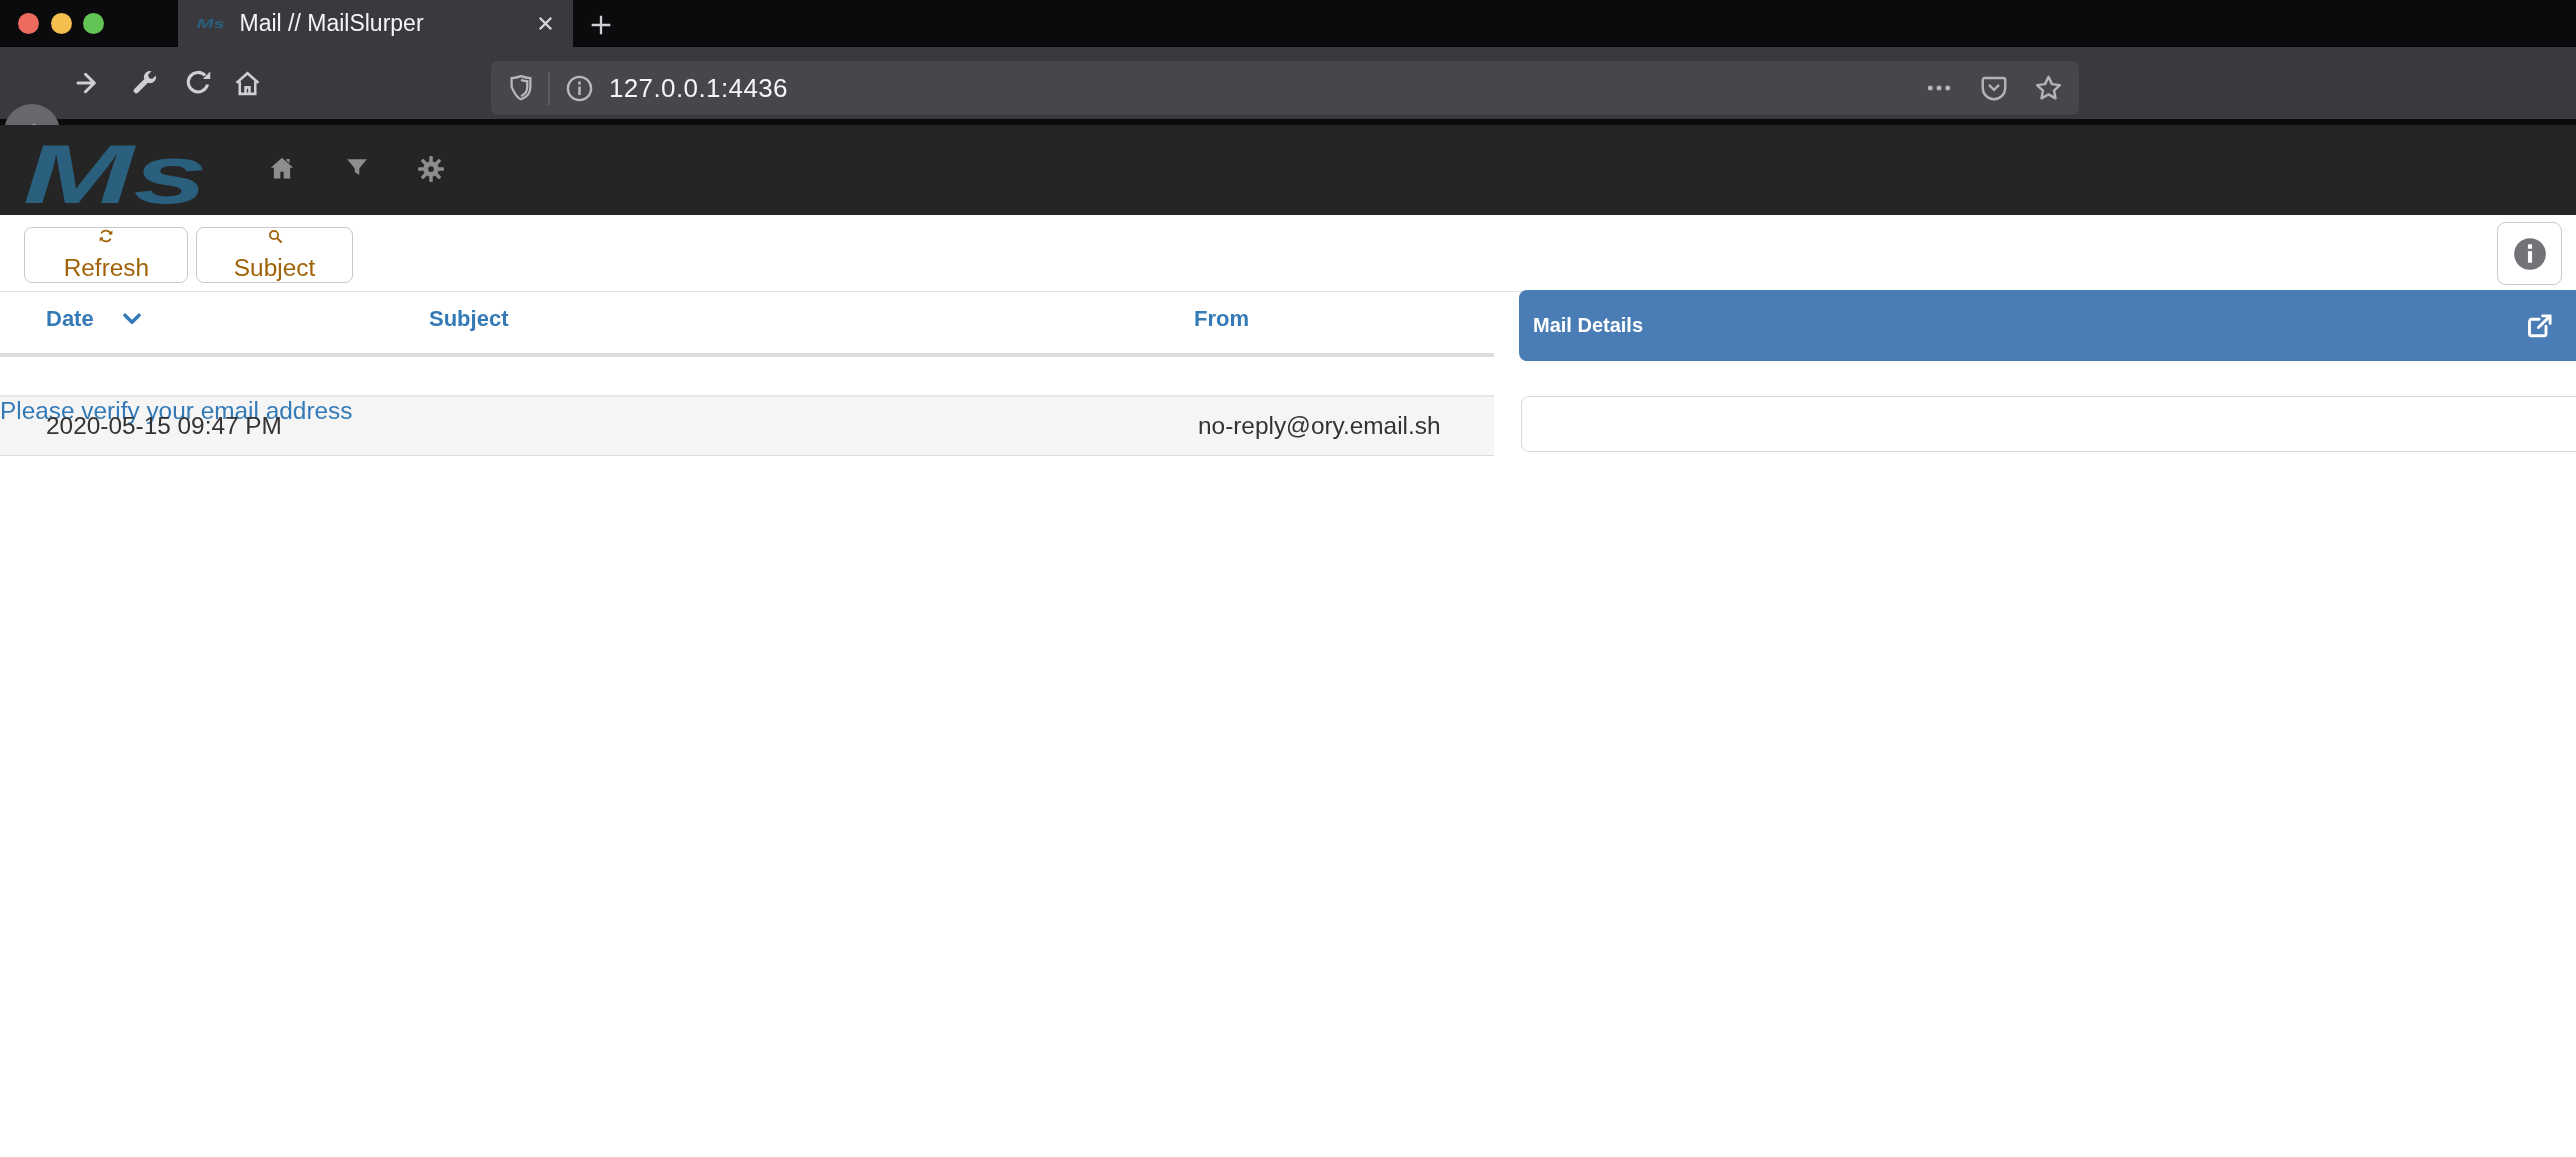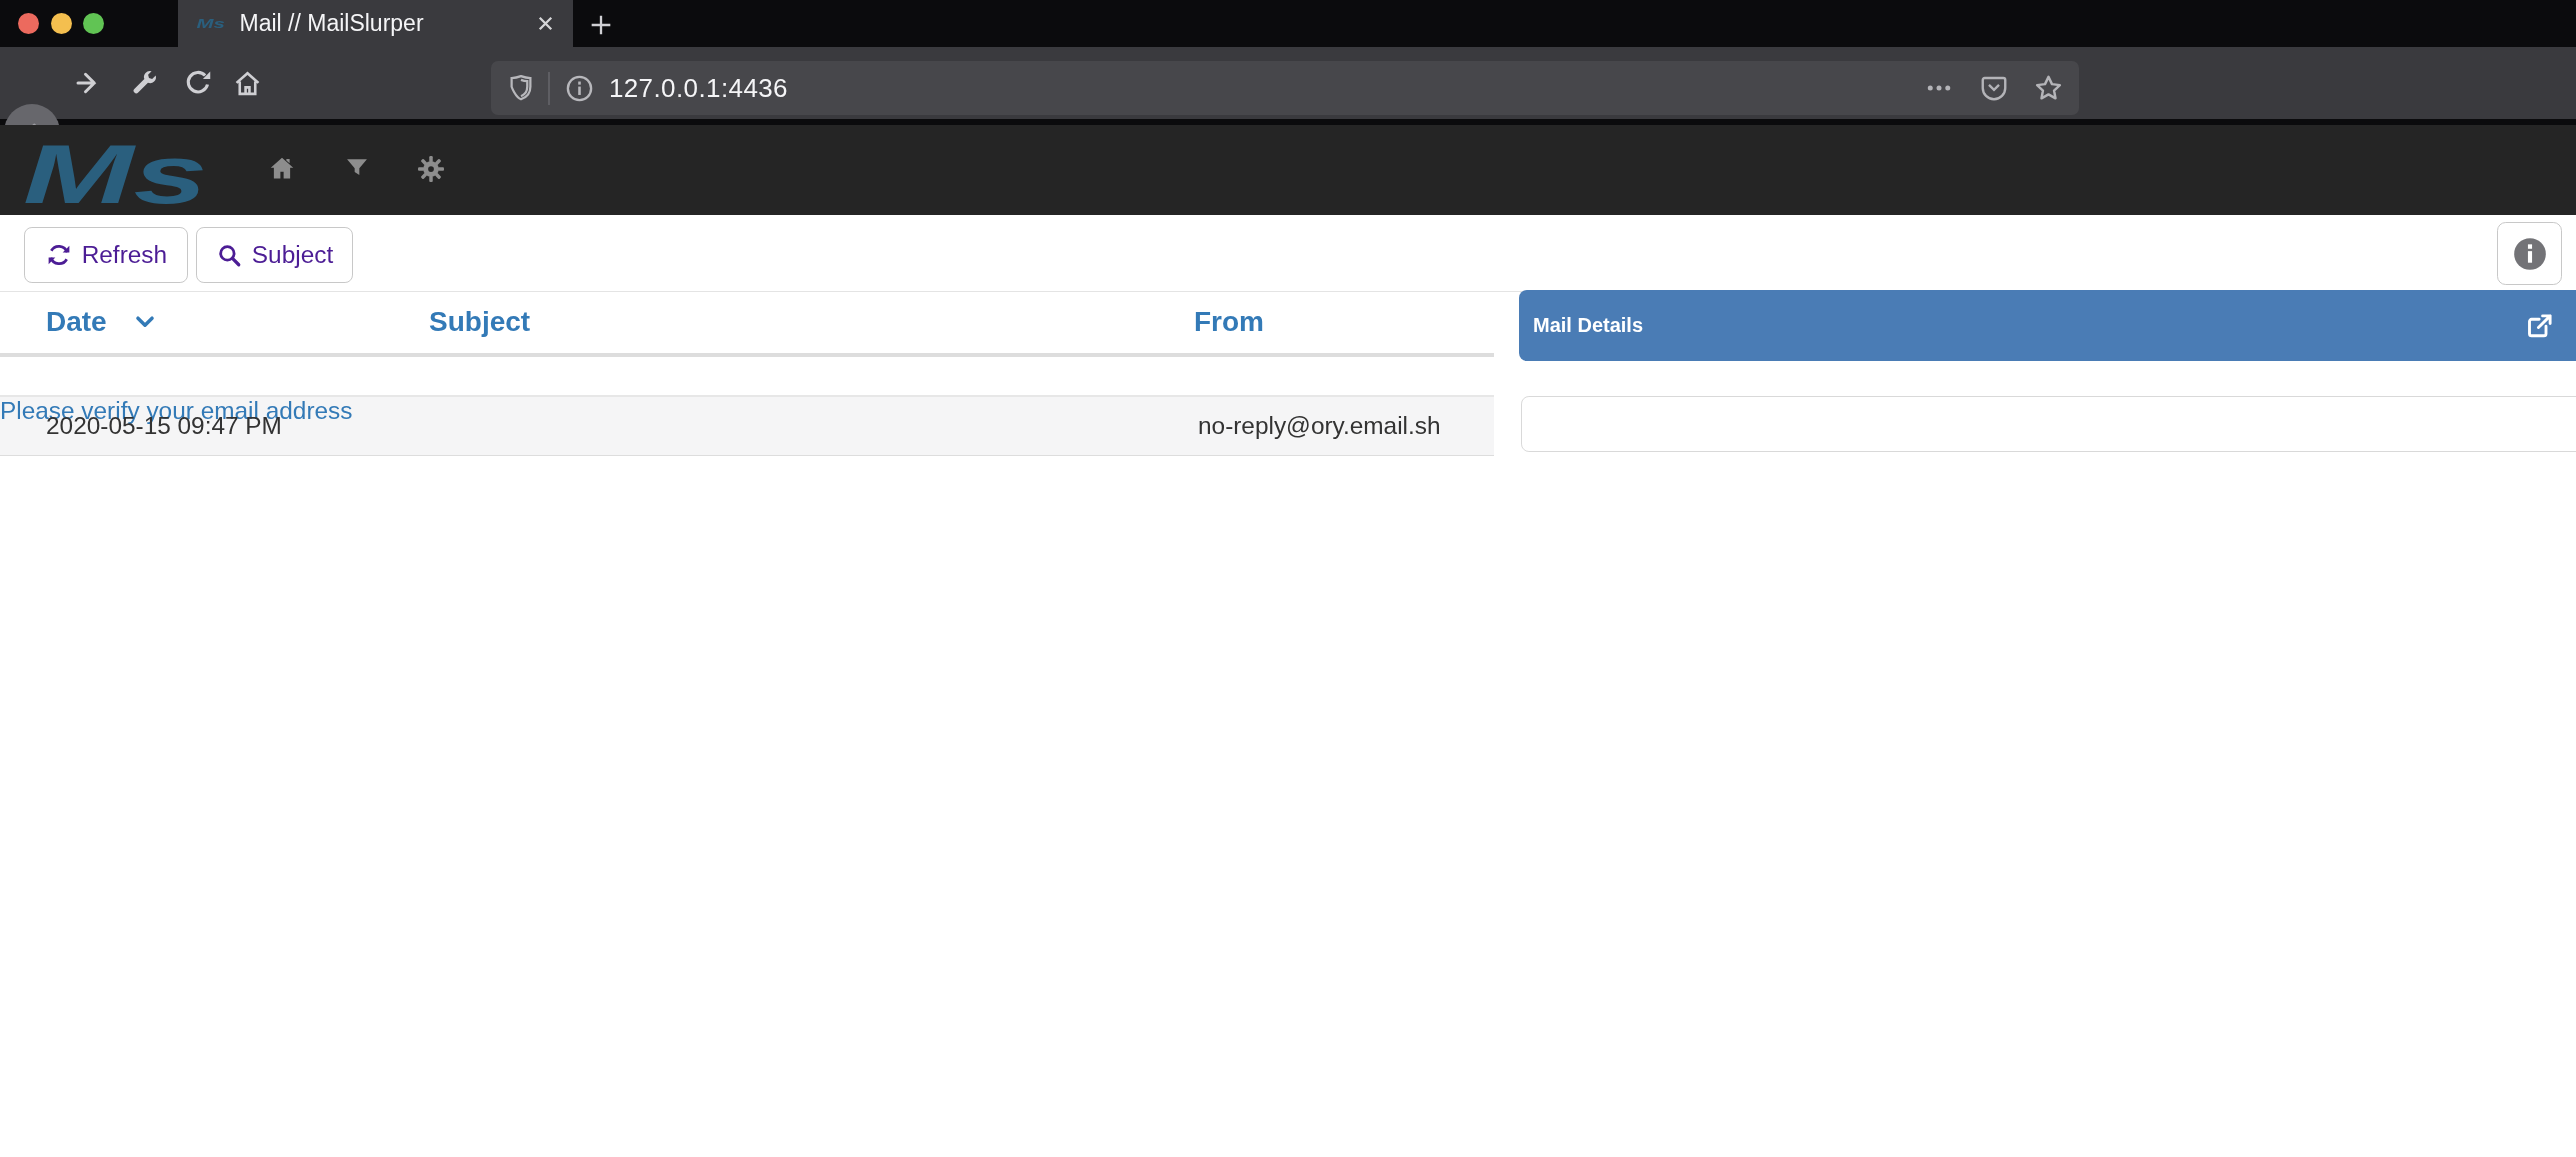--- a/index.html
+++ b/index.html
@@ -37,28 +37,28 @@
   
   .appbar { position:absolute; left:0; top:125px; width:2576px; height:90px; background:#252525; }
   .app-logo { position:absolute; left:19px; top:5.2px; }
   .appbar .appicon { position:absolute; top:29px; width:30px; height:30px; color:#8d8d8d; }
 
   
   .apptoolbar { position:absolute; left:0; top:215px; width:2576px; height:77px; background:#fff;
                 border-bottom:1.7px solid #e4e4e4; }
   .btn { position:absolute; top:12.2px; height:56px; background:#fff; border:1.7px solid #c8c8c8;
          border-radius:7.9px; display:flex; align-items:center; justify-content:center; gap:10px;
-         color:#4c1d95; font-size:24.4px; }
+         color:#a16207; font-size:24.4px;flex-direction:column; }
   .btn-refresh { left:24.4px;  width:164px; }
   .btn-search  { left:196px; width:157px; }
   .btn-info    { left:2497px; top:7px; width:65px; height:63px; border-radius:8.7px; }
 
   
   .content { position:absolute; left:0; top:292px; width:2576px; height:866px; background:#fff; }
-  .th { position:absolute; top:14px; font-size:28px; font-weight:bold; color:#337ab7; display:flex;
+  .th { position:absolute; top:14px; font-size:22px; font-weight:bold; color:#337ab7; display:flex;
         align-items:center; gap:25px; }
   .th-date{left:46px;} .th-subject{left:429px;} .th-from{left:1194px;}
   .thead-border { position:absolute; left:0; top:61px; width:1494px; height:3.5px; background:#ddd; }
   .empty-row-border { position:absolute; left:0; top:103px; width:1494px; height:1.7px; background:#e7e7e7; }
   .mail-row { position:absolute; left:0; top:105px; width:1494px; height:59px; background:#f5f5f6;
               border-bottom:1.7px solid #ddd; font-size:24.4px; color:#333; }
   .mail-row span { position:absolute; top:50%; transform:translateY(-50%); white-space:nowrap; }
   .cell-date{left:46px;} .cell-subject{left:430px; color:#337ab7;} .cell-from{left:1198px;}
 
   

